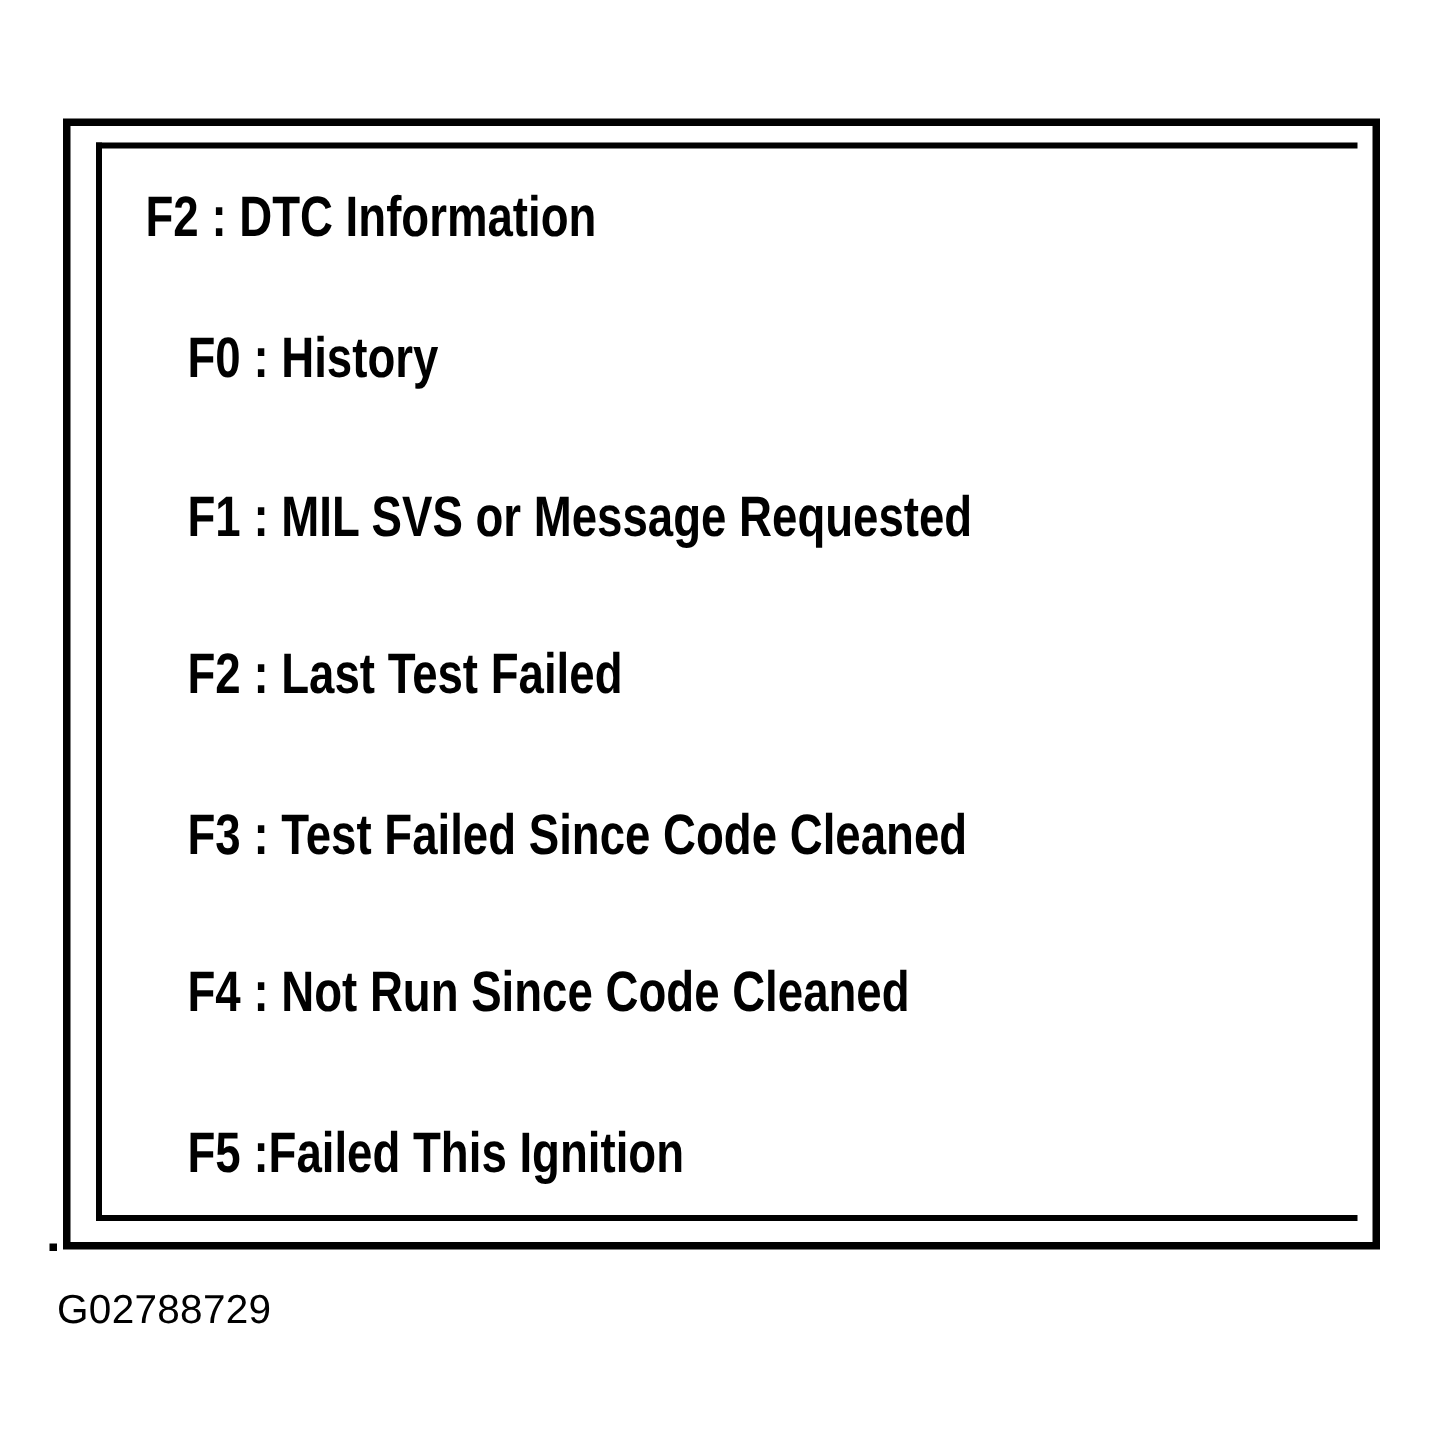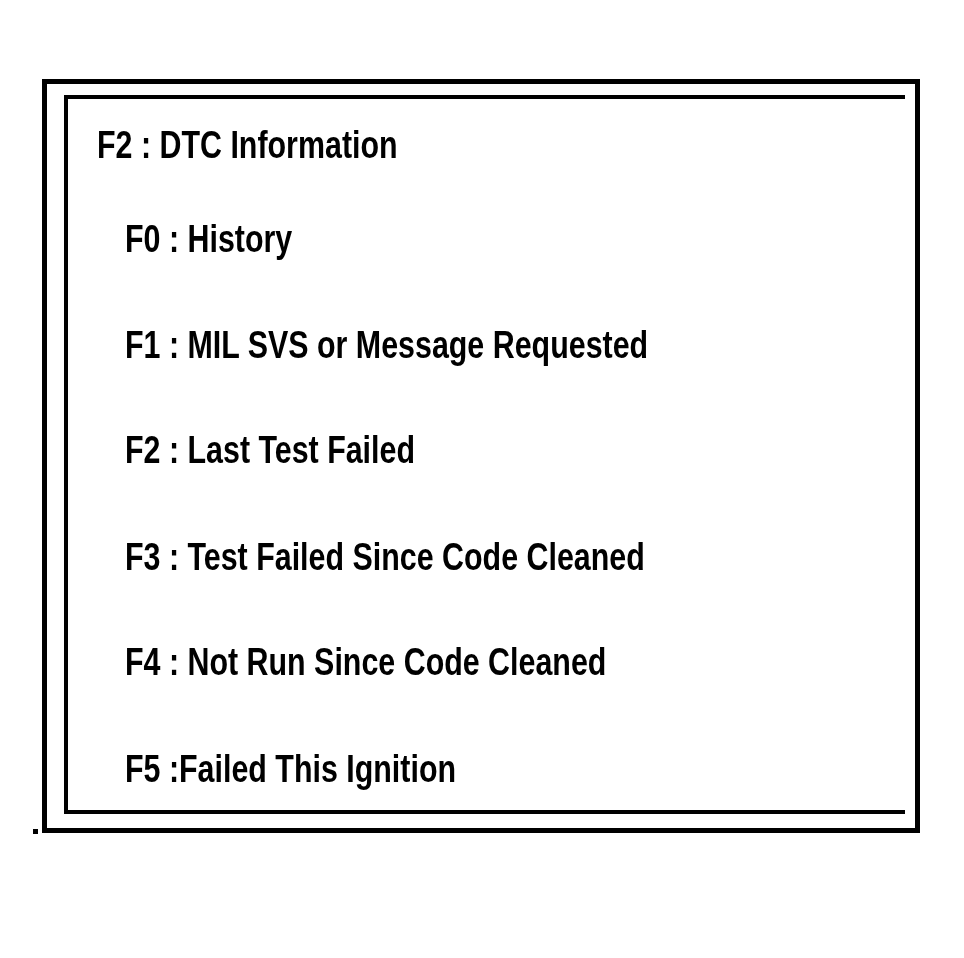--- a/index.html
+++ b/index.html
@@ -137,14 +137,15 @@
     <div class="menu-line item item-f2">F2 : Last Test Failed</div>
 
     <div class="menu-line item item-f3">F3 : Test Failed Since Code Cleaned</div>
 
     <div class="menu-line item item-f4">F4 : Not Run Since Code Cleaned</div>
 
     <div class="menu-line item item-f5">F5 :Failed This Ignition</div>
 
   </div>
 
+  <div class="caption">G02788729</div>
 
 </div>
 
 </body></html>

